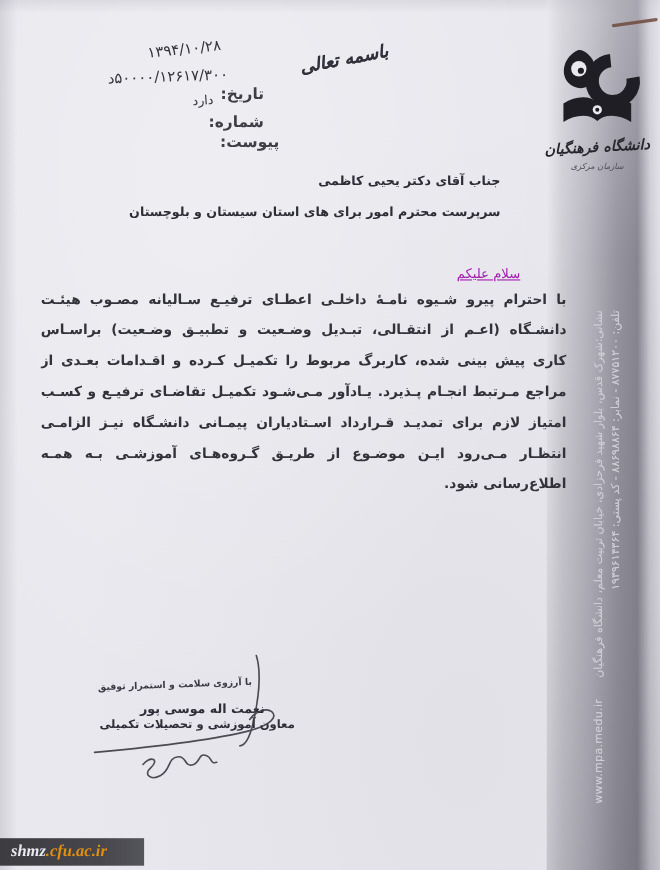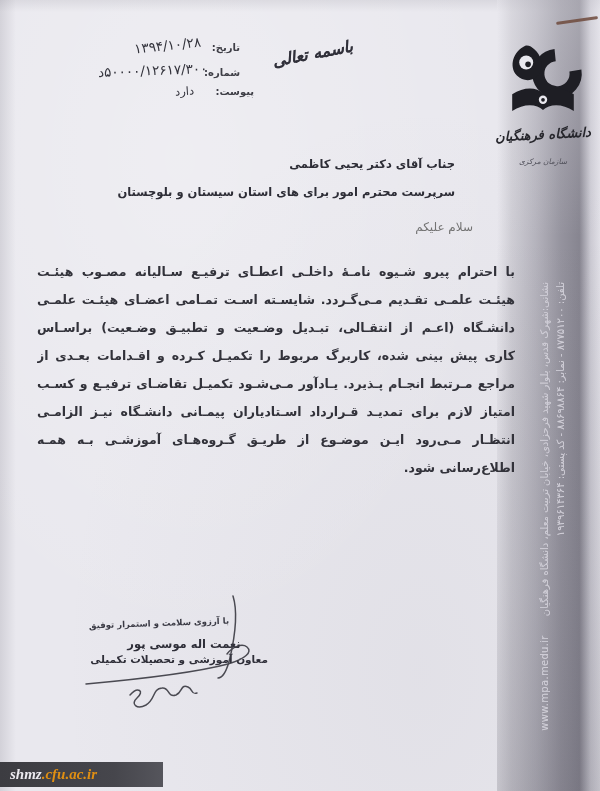--- a/index.html
+++ b/index.html
@@ -25,46 +25,46 @@
       rgba(148,146,156,0.30) 14%,
       rgba(138,136,148,0.55) 38%,
       rgba(126,124,136,0.78) 62%,
       rgba(118,116,128,0.85) 80%,
       rgba(168,166,178,0.45) 91%,
       rgba(205,203,213,0.25) 100%);}
   .scan-strip::after{content:"";position:absolute;inset:0;
     background:linear-gradient(180deg,rgba(233,232,238,0.35),rgba(233,232,238,0) 30%,rgba(60,58,70,0.10) 75%,rgba(60,58,70,0.18) 100%);}
 
   
-  .meta-label{position:absolute;font-size:10px;font-weight:bold;color:#3e3e46;letter-spacing:.2px;}
+  .meta-label{position:absolute;font-size:14px;font-weight:bold;color:#3e3e46;letter-spacing:.2px;margin-top:36px;}
   .lab-date{right:360px;top:42px;}
   .lab-num{right:360px;top:67px;text-align:right;}
   .lab-att{right:346px;top:86px;}
   .hand{position:absolute;color:#33333c;white-space:nowrap;}
   .val-date{right:399px;top:37px;font-size:13.5px;transform:rotate(-6deg);}
   .val-num{right:393px;top:62px;font-size:13.5px;transform:rotate(-2deg);}
   .val-att{right:406px;top:84px;font-size:11.5px;transform:rotate(-4deg);}
 
   .basmala{position:absolute;left:272px;top:44px;font-size:16px;font-weight:bold;font-style:italic;
     color:#30303a;transform:rotate(-11deg);letter-spacing:.5px;text-shadow:0 0 .6px rgba(48,48,58,.6);}
 
   .pen-mark{position:absolute;left:556px;top:19px;width:42px;height:2.5px;background:#6e4a3c;
     transform:rotate(-8deg);border-radius:2px;opacity:.85;}
 
   
   .logo{position:absolute;left:490px;top:40px;width:106px;text-align:center;}
   .logo svg{display:block;margin:0 auto;}
   .logo-name{font-size:13px;font-weight:bold;font-style:italic;color:#26262c;
     transform:rotate(-3deg);margin-top:1px;white-space:nowrap;}
-  .logo-org{font-size:7.5px;font-style:italic;color:#50505a;margin-top:15px;}
+  .logo-org{font-size:7.5px;font-style:italic;color:#50505a;margin-top:5px;}
 
   
   .recipient{position:absolute;right:145px;top:150px;text-align:right;
     font-size:11.5px;font-weight:bold;line-height:28px;color:#2d2d36;white-space:nowrap;}
-  .salutation{position:absolute;right:127px;top:220px;font-size:12px;color:#737373;}
+  .salutation{position:absolute;right:127px;top:242px;font-size:12px;color:#a21caf;text-decoration:underline;}
 
   
   .body-block{position:absolute;left:37px;top:258px;width:478px;}
   .bl{height:28px;line-height:28px;font-size:12.5px;font-weight:bold;color:#32323a;
     text-align:justify;text-align-last:justify;overflow:hidden;}
   .bl.last{text-align-last:right;}
 
   
   .sig-wish{position:absolute;left:86px;top:618px;width:146px;text-align:center;
     font-size:8.5px;font-weight:bold;color:#3a3a44;transform:rotate(-2deg);white-space:nowrap;}
@@ -76,21 +76,21 @@
 
   
   .vtext{position:absolute;left:537px;top:742px;width:460px;height:34px;
     transform:rotate(-90deg);transform-origin:0 0;direction:rtl;text-align:right;}
   .vline{font-size:10px;line-height:16px;color:#cfcdd6;white-space:nowrap;
     text-shadow:0 0 .5px rgba(210,208,218,.5);}
   .site{direction:ltr;unicode-bidi:isolate;display:inline-block;margin-right:16px;
     font-size:10px;letter-spacing:.3px;}
 
   
-  .watermark{position:absolute;left:0;top:762px;width:163px;height:25px;direction:ltr;
+  .watermark{position:absolute;left:0;top:762px;width:131px;height:25px;direction:ltr;
     background:linear-gradient(90deg,#3c3c41 0%,#46464c 70%,#55555c 100%);
     display:flex;align-items:center;padding-left:10px;box-sizing:border-box;
     font-family:"Liberation Serif",serif;font-style:italic;font-weight:bold;font-size:15px;}
   .wm-prefix{color:#eceaf0;}
   .wm-rest{color:#e08f12;}
 </style>
 </head>
 <body>
 
 <div class="page">
@@ -125,21 +125,20 @@
   </div>
 
   <div class="recipient">
     <div>جناب آقای دکتر یحیی کاظمی</div>
     <div>سرپرست محترم امور برای های استان سیستان و بلوچستان</div>
   </div>
   <div class="salutation">سلام علیکم</div>
 
   <div class="body-block">
     <div class="bl">با احترام پیرو شـیوه نامـهٔ داخلـی اعطـای ترفیـع سـالیانه مصـوب هیئـت رئیسـهٔ</div>
-    <div class="bl">هیئـت علمـی تقـدیم مـی‌گـردد. شایسـته اسـت تمـامی اعضـای هیئـت علمـی</div>
     <div class="bl">دانشـگاه (اعـم از انتقـالی، تبـدیل وضـعیت و تطبیـق وضـعیت) براسـاس فراینـد</div>
     <div class="bl">کاری پیش بینی شده، کاربرگ مربوط را تکمیـل کـرده و اقـدامات بعـدی از سـوی</div>
     <div class="bl">مراجع مـرتبط انجـام پـذیرد. یـادآور مـی‌شـود تکمیـل تقاضـای ترفیـع و کسـب</div>
     <div class="bl">امتیاز لازم برای تمدیـد قـرارداد اسـتادیاران پیمـانی دانشـگاه نیـز الزامـی اسـت.</div>
     <div class="bl">انتظـار مـی‌رود ایـن موضـوع از طریـق گـروه‌هـای آموزشـی بـه همـه ذی‌نفعـان</div>
     <div class="bl last">اطلاع‌رسانی شود.</div>
   </div>
 
   <div class="sig-wish">با آرزوی سلامت و استمرار توفیق</div>
   <div class="sig-name">نعمت اله موسی پور</div>

